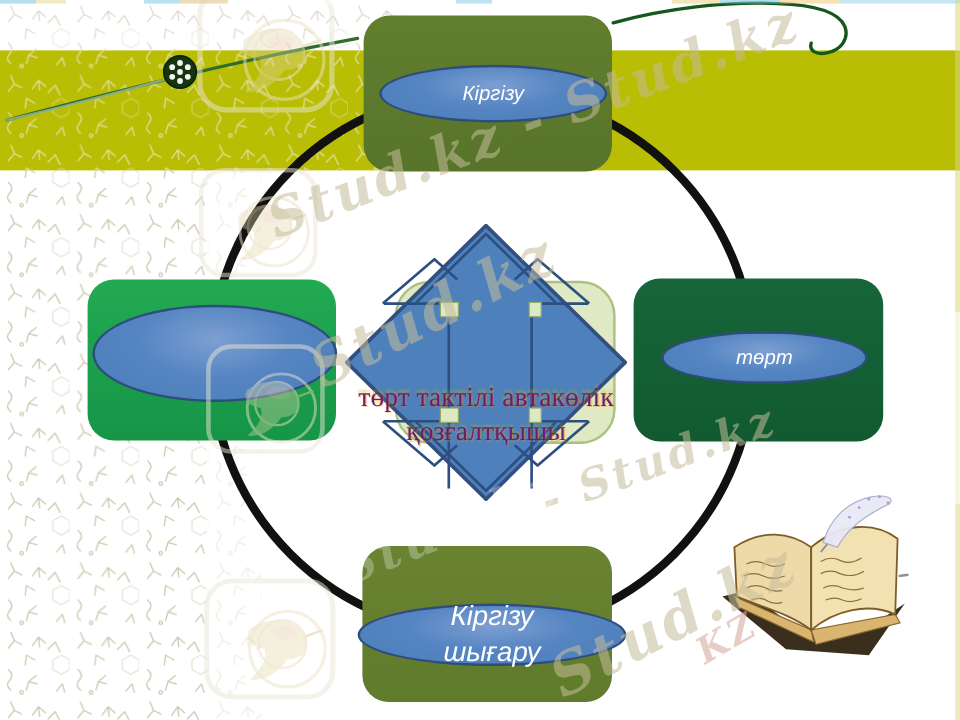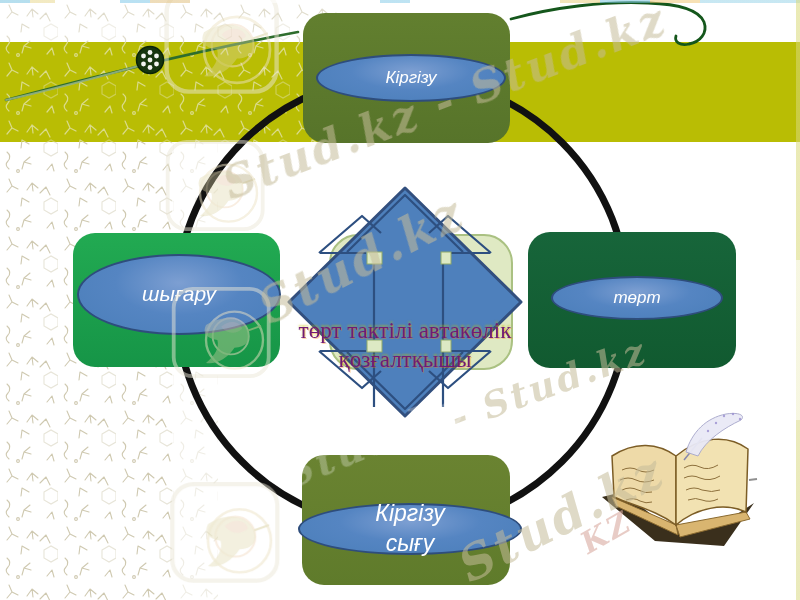--- a/index.html
+++ b/index.html
@@ -180,27 +180,26 @@
   </svg>
 
   <div class="ellipse el-top">
     <span class="lbl">Кіргізу</span>
   </div>
   <div class="ellipse el-right">
     <span class="lbl">төрт</span>
   </div>
   <div class="ellipse el-left">
     <span class="lbl">
-      <span style="display:block">шығару</span>
     </span>
   </div>
   <div class="ellipse el-bottom">
     <span class="lbl">
       <span style="display:block">Кіргізу</span>
-      <span style="display:block">сығу</span>
+      <span style="display:block">шығару</span>
     </span>
   </div>
 
   <div class="center-caption">
     <div>төрт тактілі автакөлік</div>
     <div>қозғалтқышы</div>
   </div>
 
   <div class="layer" style="pointer-events:none;">
     <svg class="layer" viewBox="0 0 800 600">

